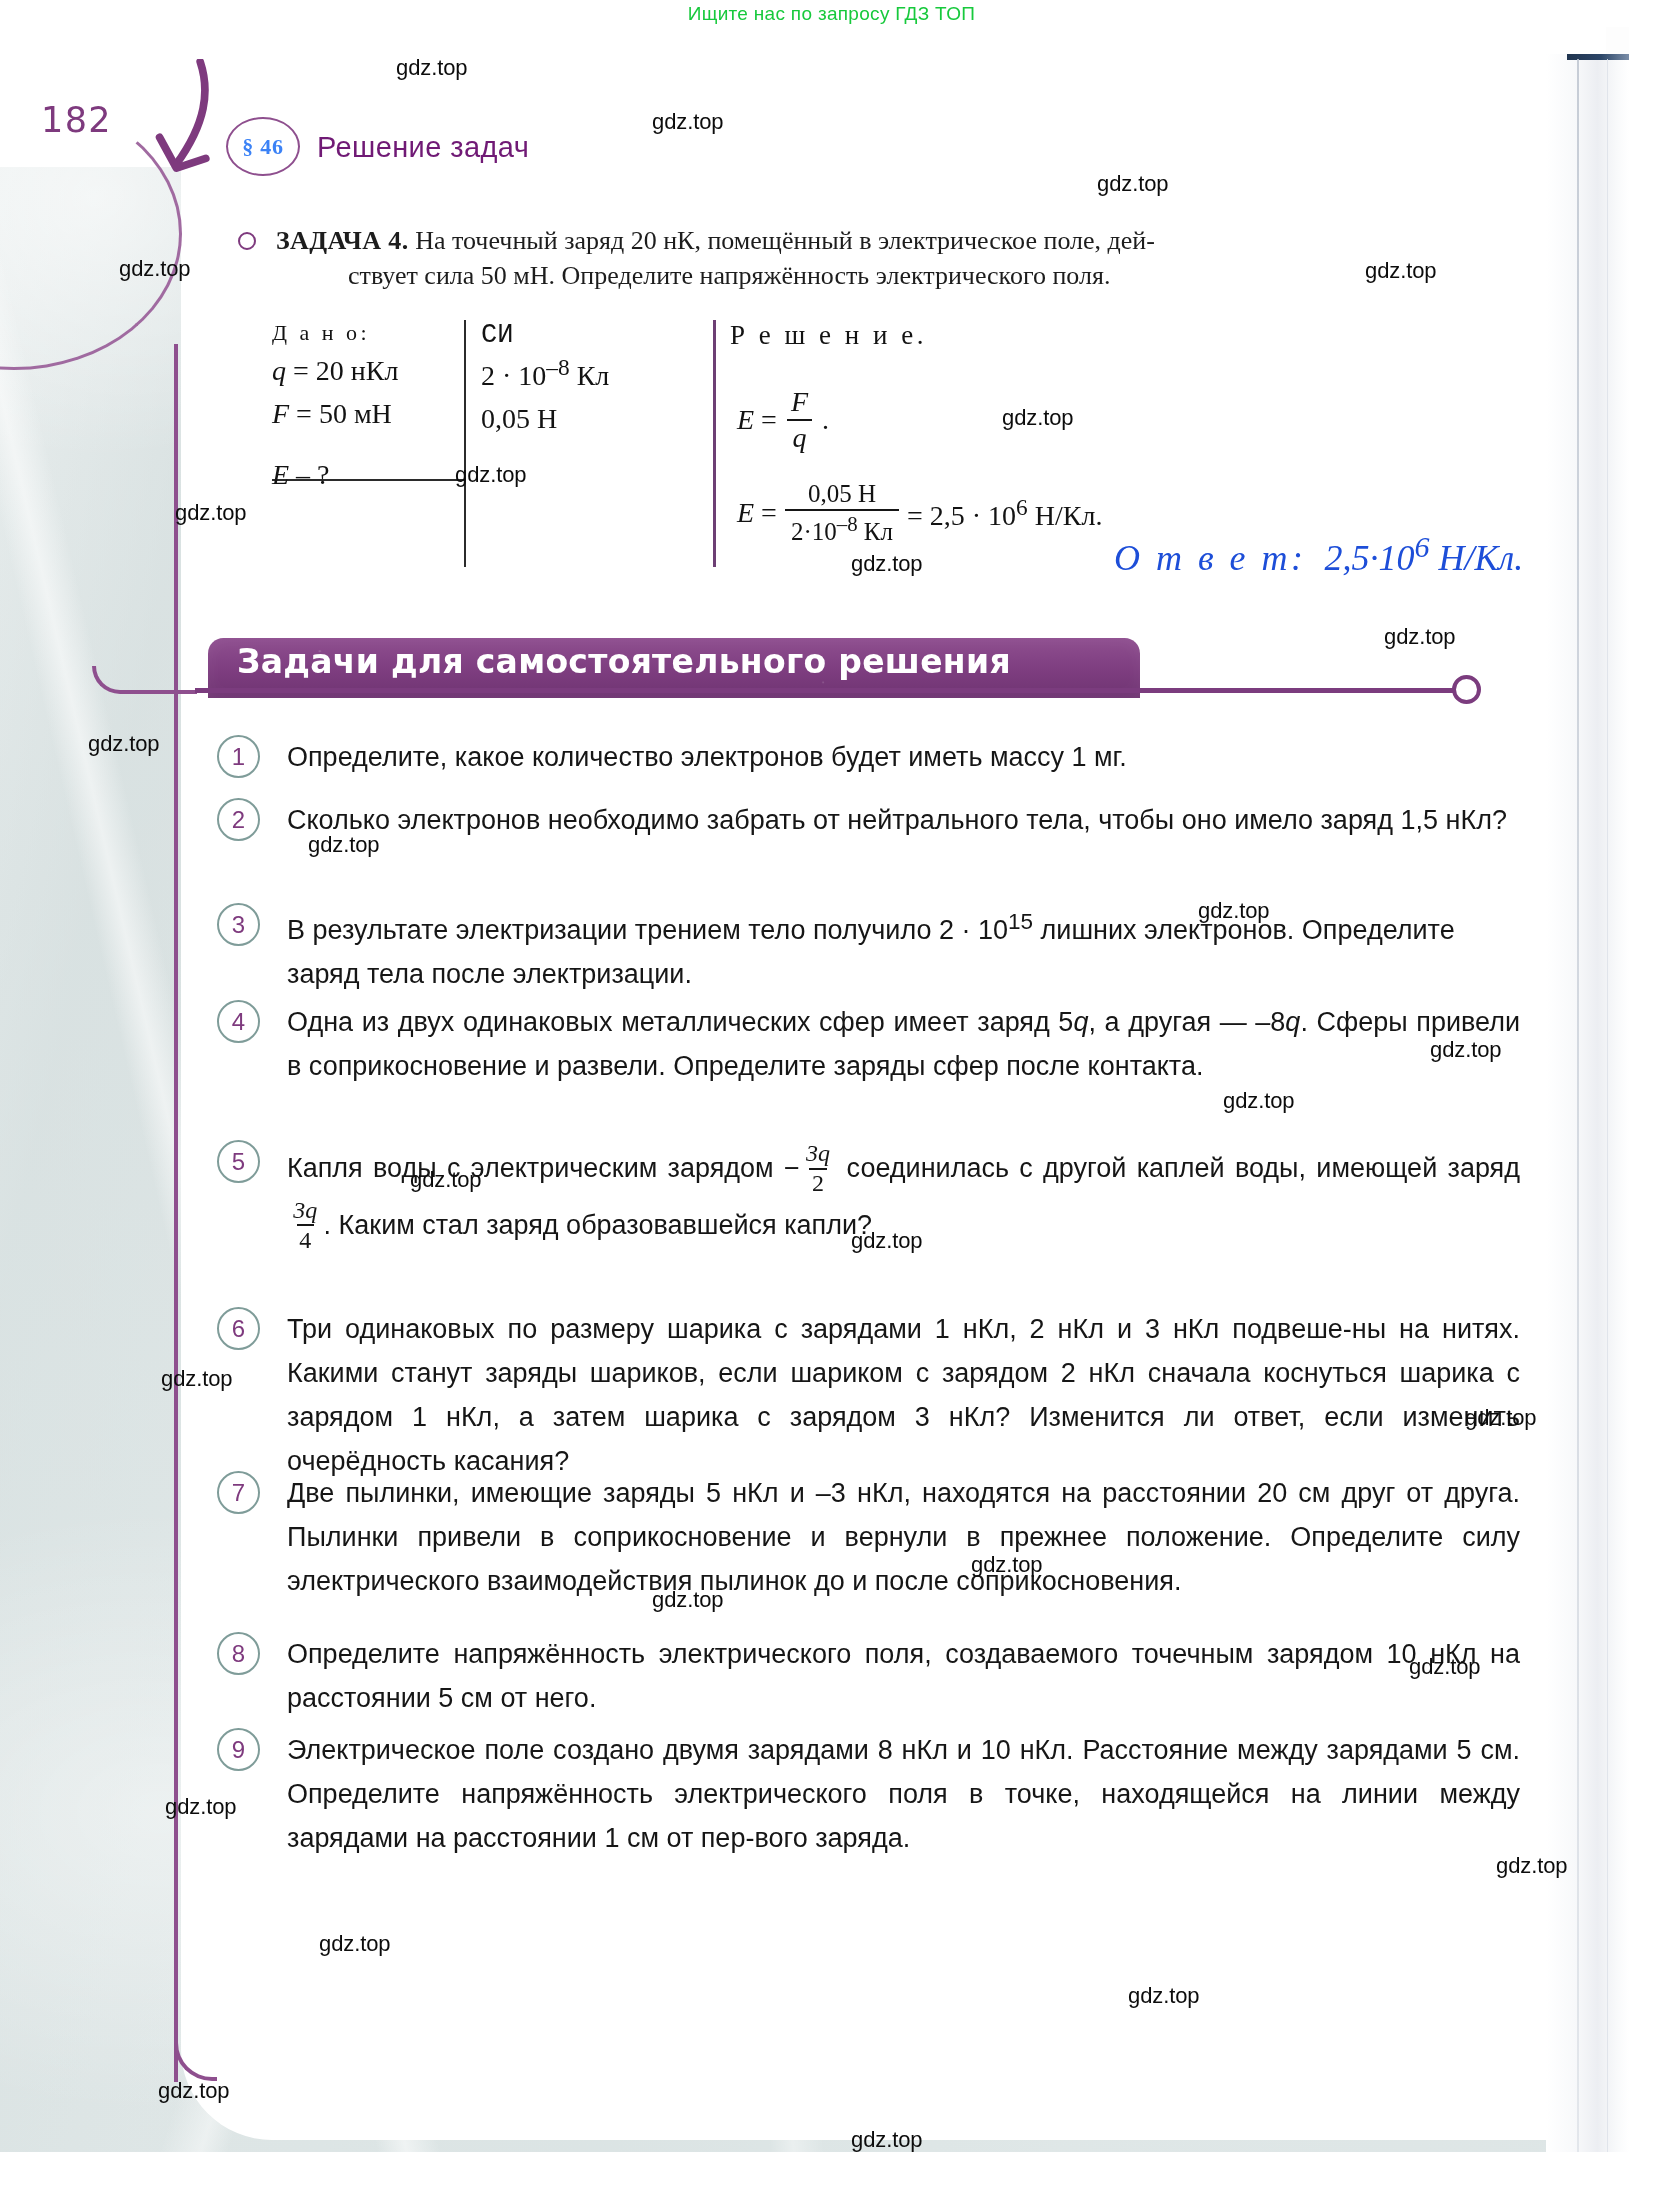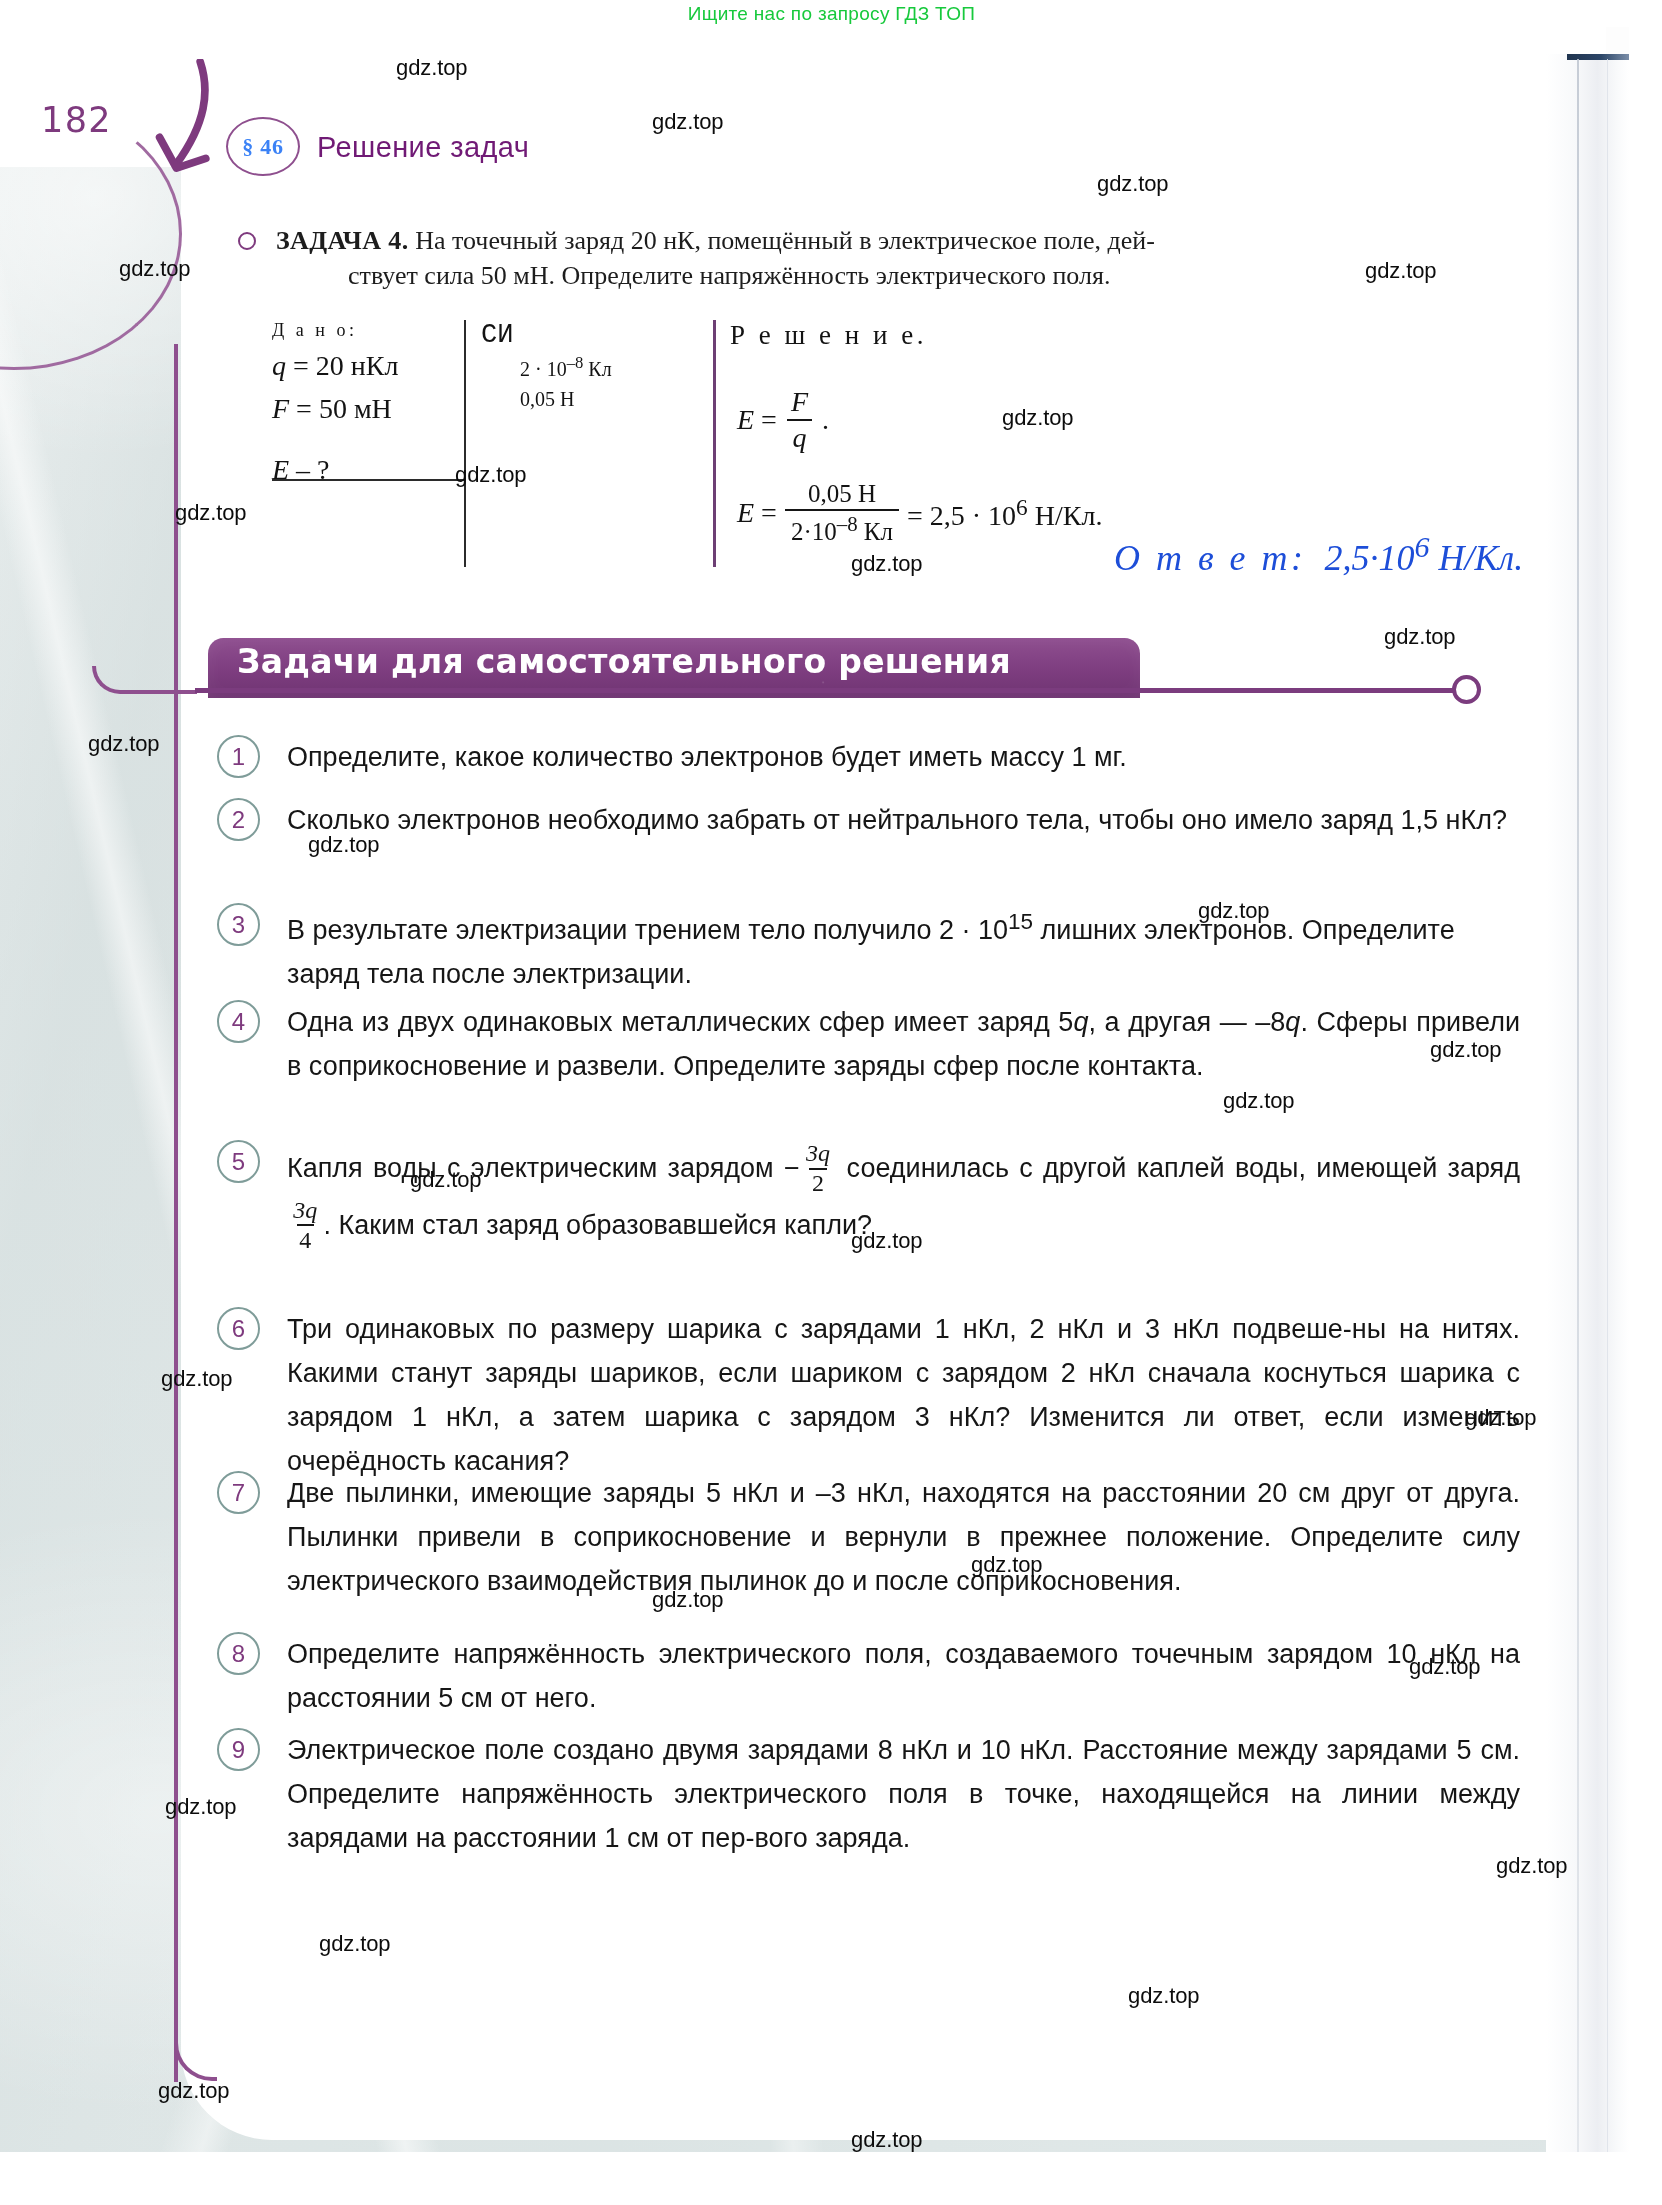--- a/index.html
+++ b/index.html
@@ -190,28 +190,28 @@
     color: #131313;
   }
   .col-given { position: absolute; top: 0; left: 0; width: 191px; }
   .col-si    { position: absolute; top: 0; left: 209px; width: 203px; }
   .col-sol   { position: absolute; top: 0; left: 458px; width: 771px; }
 
   .vrule1 { position: absolute; top: 0;   left: 192px; width: 2.1px; height: 247px; background: #2b2b2b; }
   .vrule2 { position: absolute; top: 0;   left: 441px; width: 2.8px; height: 247px; background: #6d3f74; }
   .hrule  { position: absolute; top: 159px; left: 0;  width: 192px; height: 2.1px;  background: #2b2b2b; }
 
-  .gv-head { font-size: 18px; letter-spacing: 3.5px; margin-bottom: 4.2px; }
+  .gv-head { font-size: 22px; letter-spacing: 3.5px; margin-bottom: 4.2px; }
   .gv-row  { font-size: 28px; line-height: 1.52; white-space: nowrap; }
   .gv-row i { font-style: italic; }
   .gv-ask  { font-size: 28px; margin-top: 24px; }
   .gv-ask i { font-style: italic; }
 
   .si-head { font-size: 27px; margin-bottom: 0; font-family: Liberation Mono, monospace; }
-  .si-row  { font-size: 20px; line-height: 1.52; white-space: nowrap; margin-left: 39px; }
+  .si-row  { font-size: 28px; line-height: 1.52; white-space: nowrap; }
 
   .sol-head { font-size: 27px; letter-spacing: 3.5px; }
 
   .eq { display: flex; align-items: center; font-size: 28px; }
   .eq-1 { position: absolute; top: 67px; left: 7px; }
   .eq-2 { position: absolute; top: 160px; left: 7px; }
   .eq i { font-style: italic; }
 
   .frac { display: inline-flex; flex-direction: column; align-items: center;
           vertical-align: middle; margin: 0 8.4px; line-height: 1.08; }

